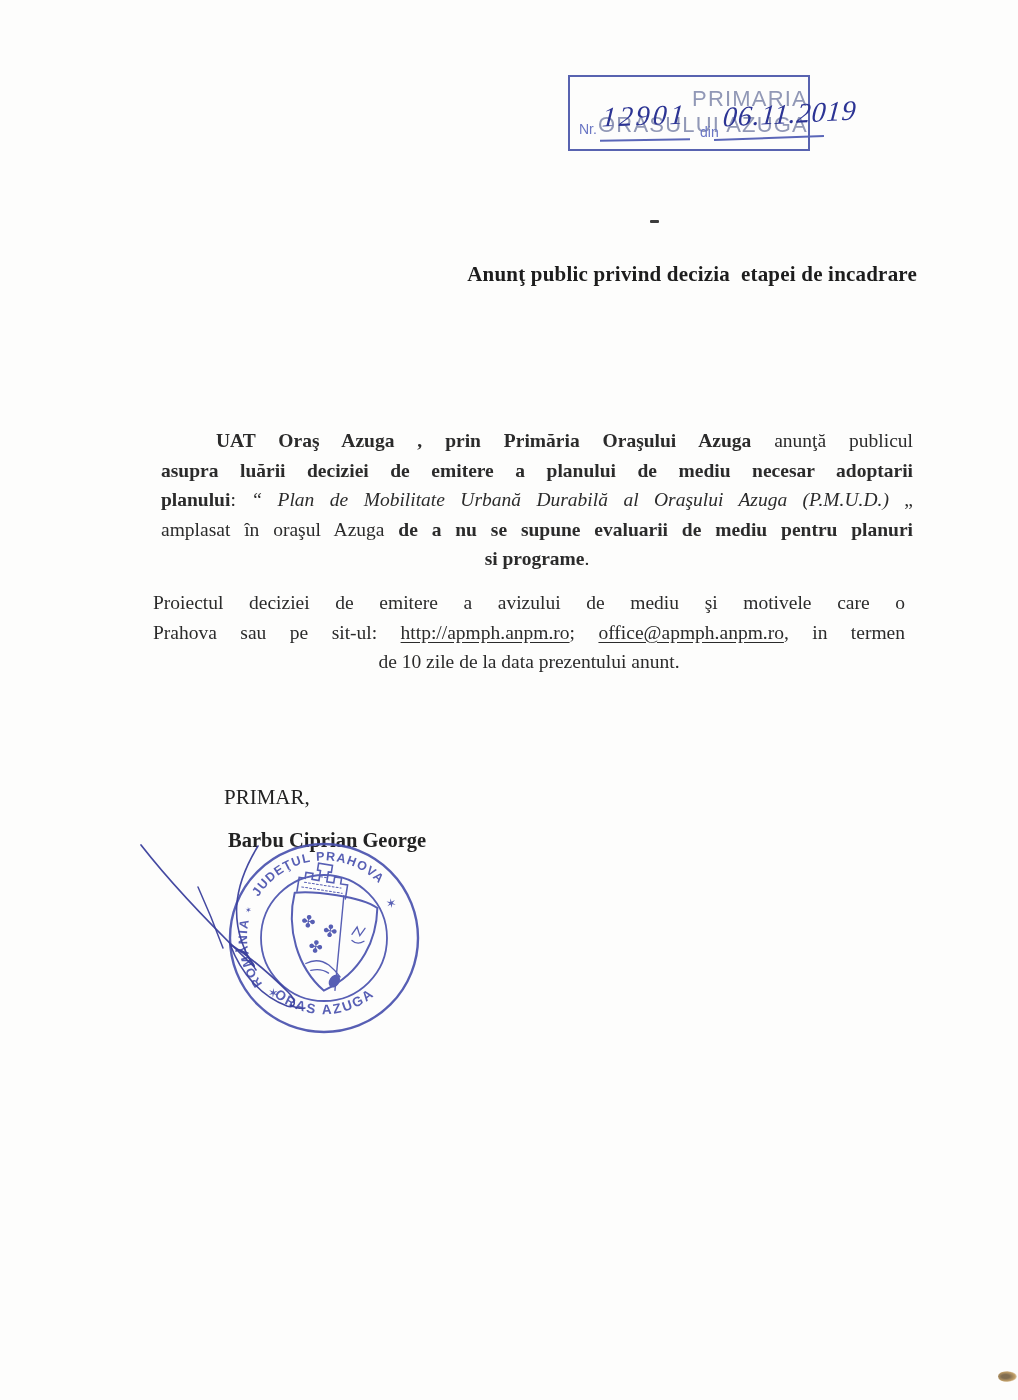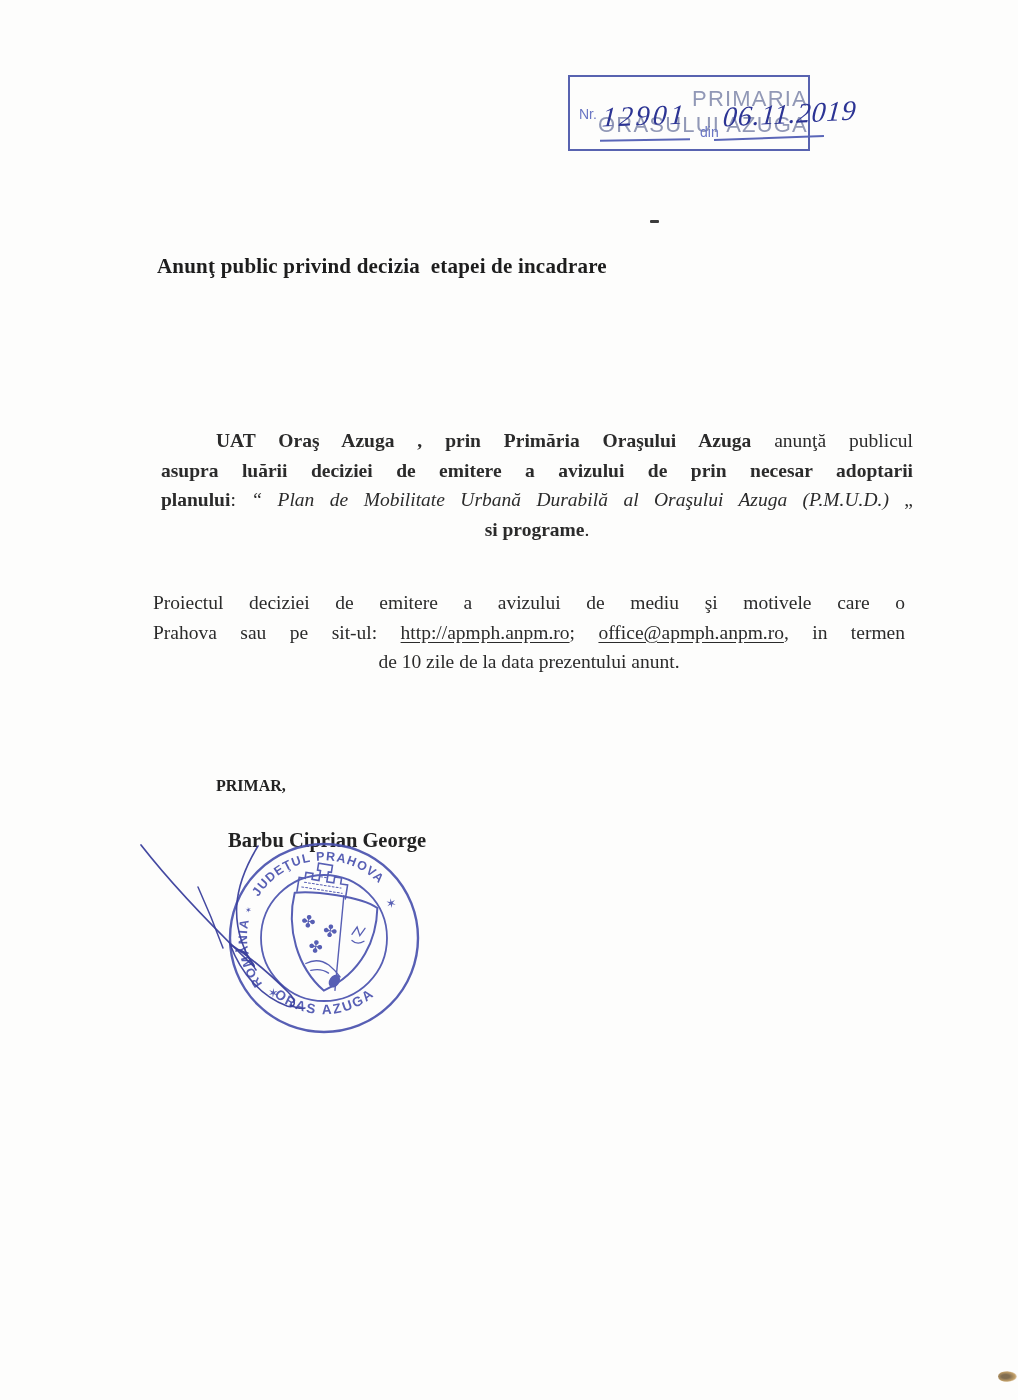--- a/index.html
+++ b/index.html
@@ -17,21 +17,21 @@
   .reg-office{
     position:absolute; left:0; top:9px; width:100%;
     text-align:right; font-family:"Liberation Sans", sans-serif;
     font-size:22px; letter-spacing:1.2px; color:#9198b6; font-weight:400;
     filter:blur(.2px);
   }
   .reg-lbl{
     position:absolute; font-family:"Liberation Sans", sans-serif;
     font-size:14px; color:#6a76c4; filter:blur(.2px);
   }
-  .lbl-nr{left:9px; top:29px;}
+  .lbl-nr{left:9px; top:44px;}
   .lbl-din{left:130px; top:47px;}
   .hand{
     position:absolute; font-family:"Liberation Serif", serif;
     font-style:italic; color:#2c3494; white-space:nowrap;
   }
   .hand-nr{
     left:32px; top:23px; font-size:28px; letter-spacing:3px;
     transform:rotate(-2deg) skewX(-6deg);
   }
   .hand-date{
@@ -44,38 +44,38 @@
   
   .dash-artifact{position:absolute; left:650px; top:220px; width:9px; height:3px; background:#3c3c3c; border-radius:1px;}
   .smudge{
     position:absolute; left:998px; top:1371px; width:19px; height:11px; border-radius:50%;
     background:radial-gradient(ellipse at 40% 50%, #6b5432 0 25%, #b9904f 60%, rgba(185,144,79,0) 75%);
     opacity:.85;
   }
 
   
   .title{
-    position:absolute; left:153px; top:250px; width:752px; margin:4px;
-    text-align:left; font-size:21px; font-weight:bold; color:#1d1d1d;
+    position:absolute; left:153px; top:250px; width:752px; margin:12px;
+    text-align:right; font-size:21px; font-weight:bold; color:#1d1d1d;
     white-space:pre; letter-spacing:.2px;
   }
 
   
   .para{position:absolute; left:153px; width:752px; font-size:19.5px; line-height:29.5px;}
   .p1{top:426px;margin-left:8px;}
   .p2{top:588px;}
   .jline{text-align:justify; text-align-last:justify;}
   .lline{text-align:center;}
   .indent{padding-left:55px;}
   .b{font-weight:bold;}
   .i{font-style:italic;}
   .lnk{text-decoration:underline; text-underline-offset:3px;}
 
   
-  .sig-role{position:absolute; left:212px; top:773px; margin:4px; font-size:16px; font-weight:bold; color:#222;}
+  .sig-role{position:absolute; left:212px; top:773px; margin:12px; font-size:21px; font-weight:normal; color:#222;}
   .sig-name{position:absolute; left:212px; top:813px; margin:16px; font-size:20.5px; font-weight:bold; color:#222;}
 
   
   .overlay{position:absolute; left:0; top:0; width:1018px; height:1400px;}
   .stamp-stroke{stroke:#4a52ae; fill:none; stroke-linecap:round;}
   .stamp-fill{fill:#4a52ae; stroke:none;}
   .stamp-text{
     font-family:"Liberation Sans", sans-serif; font-weight:bold;
     fill:#4a52ae;
   }
@@ -98,22 +98,23 @@
     <span class="u-date"></span>
   </div>
 
   <div class="dash-artifact"></div>
   <div class="smudge"></div>
 
   <h1 class="title">Anunţ public privind decizia  etapei de incadrare</h1>
 
   <div class="para p1">
     <div class="jline indent"><span class="b">UAT Oraş Azuga , prin Primăria Oraşului Azuga</span><span> anunţă publicul</span></div>
-    <div class="jline"><span class="b">asupra luării deciziei de emitere a avizului de prin necesar adoptarii</span></div>
+    <div class="jline"><span class="b">asupra luării deciziei de emitere a planului de mediu necesar adoptarii</span></div>
     <div class="jline"><span class="b">planului</span><span>: </span><span class="i">“ Plan de Mobilitate Urbană Durabilă al Oraşului Azuga (P.M.U.D.)</span><span> „</span></div>
+    <div class="jline"><span>amplasat în oraşul Azuga </span><span class="b">de a nu se supune evaluarii de mediu pentru planuri</span></div>
     <div class="lline"><span class="b">si programe</span><span>.</span></div>
   </div>
 
   <div class="para p2">
     <div class="jline"><span>Proiectul deciziei de emitere a avizului de mediu şi motivele care o</span></div>
     <div class="jline"><span>Prahova sau pe sit-ul: </span><span class="lnk">http://apmph.anpm.ro</span><span>; </span><span class="lnk">office@apmph.anpm.ro</span><span>, in termen</span></div>
     <div class="lline"><span>de 10 zile de la data prezentului anunt.</span></div>
   </div>
 
   <p class="sig-role">PRIMAR,</p>

